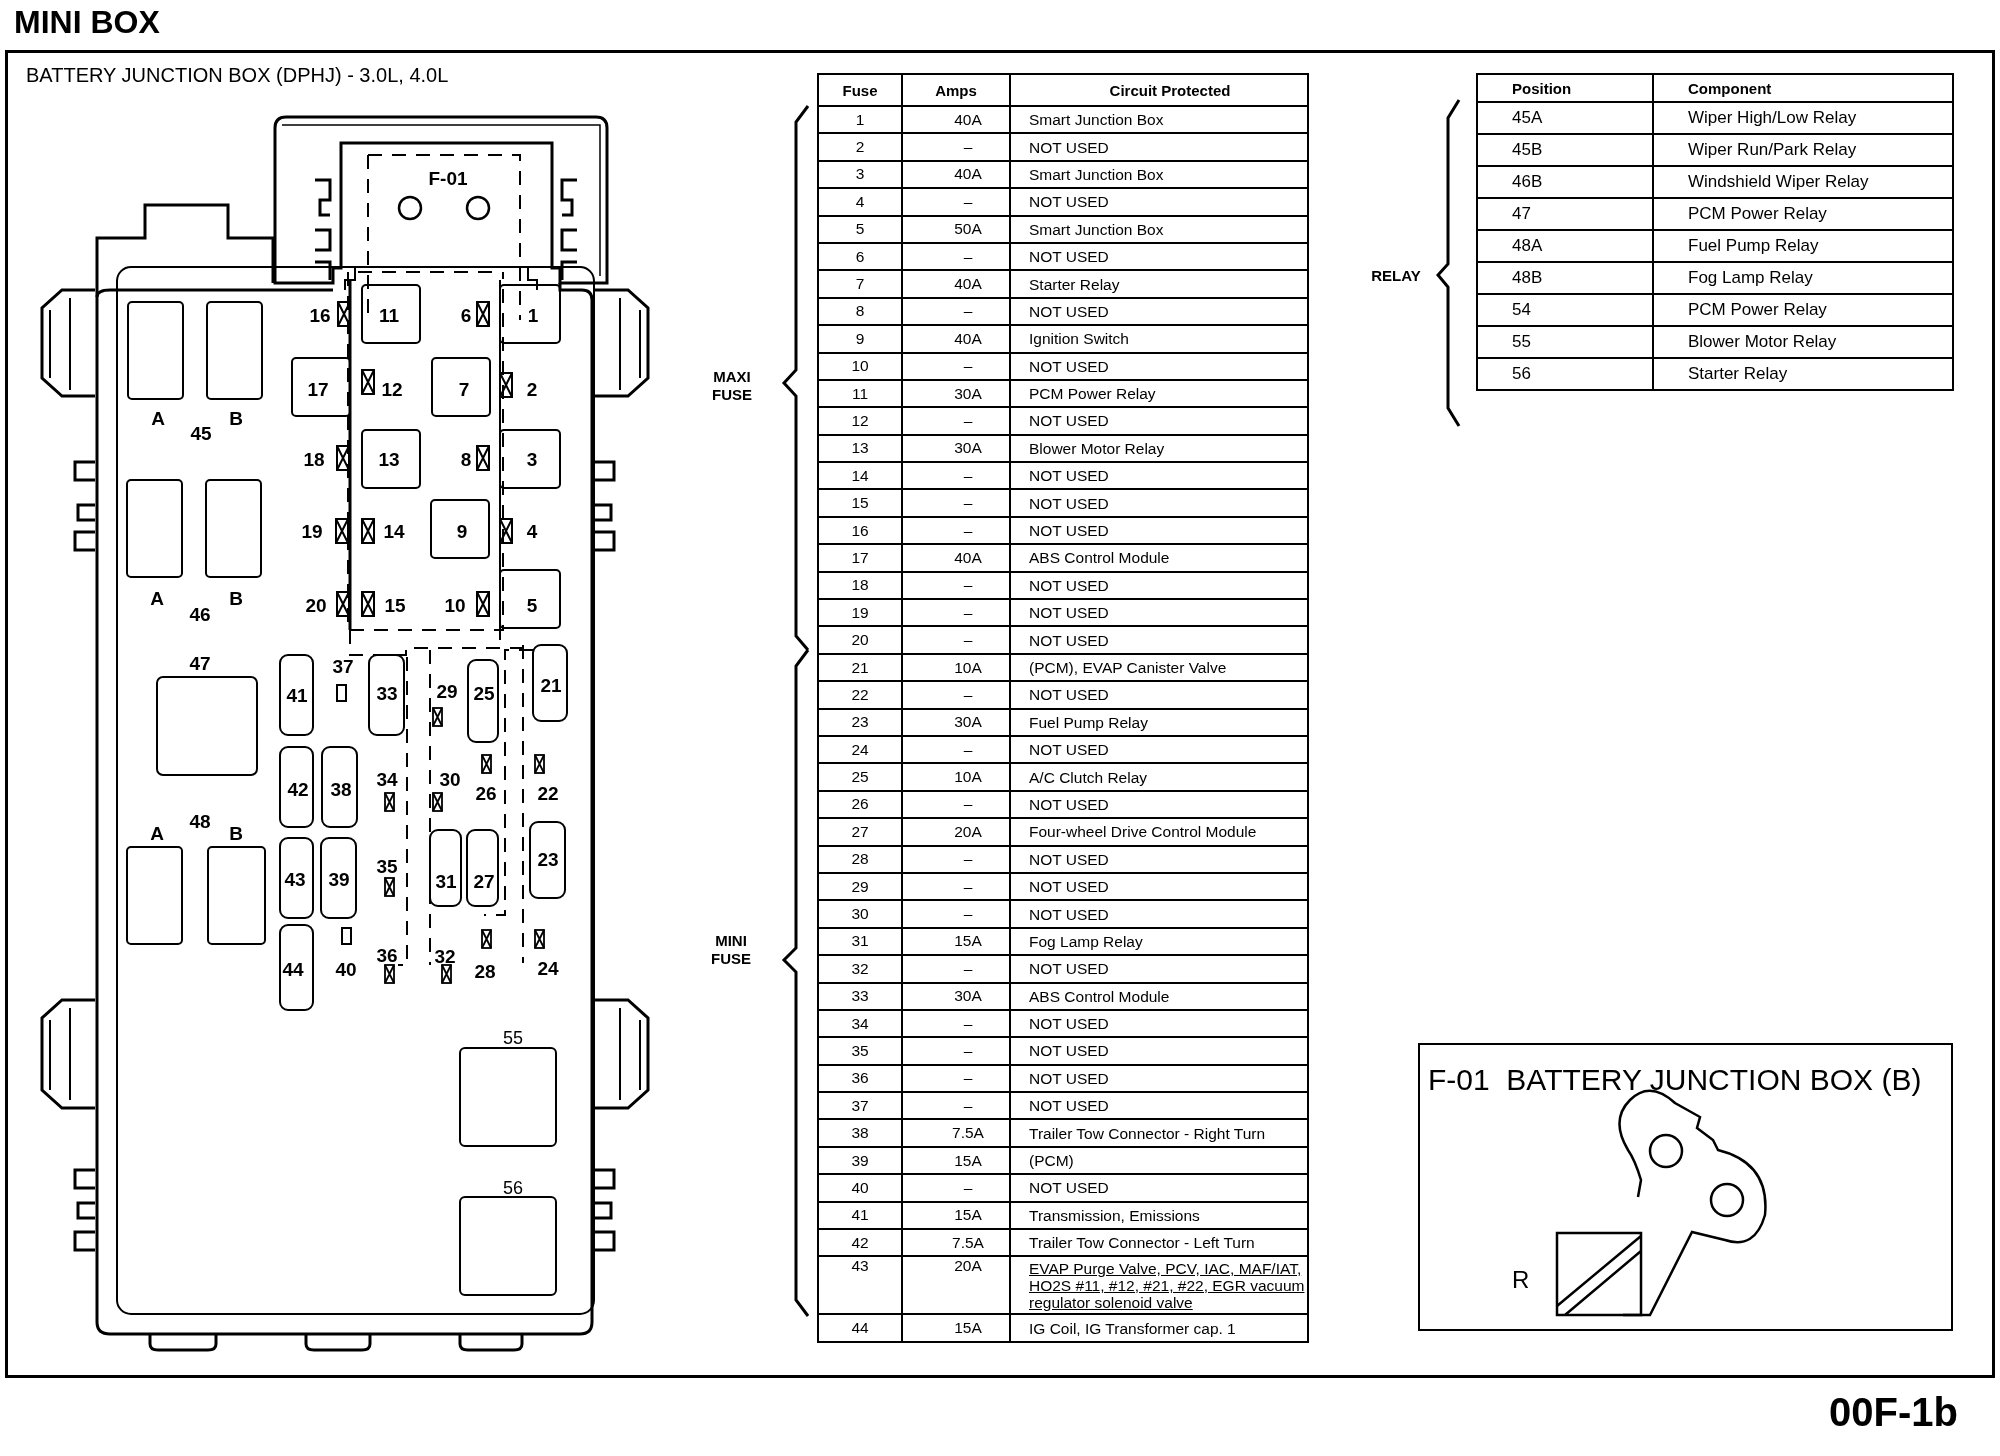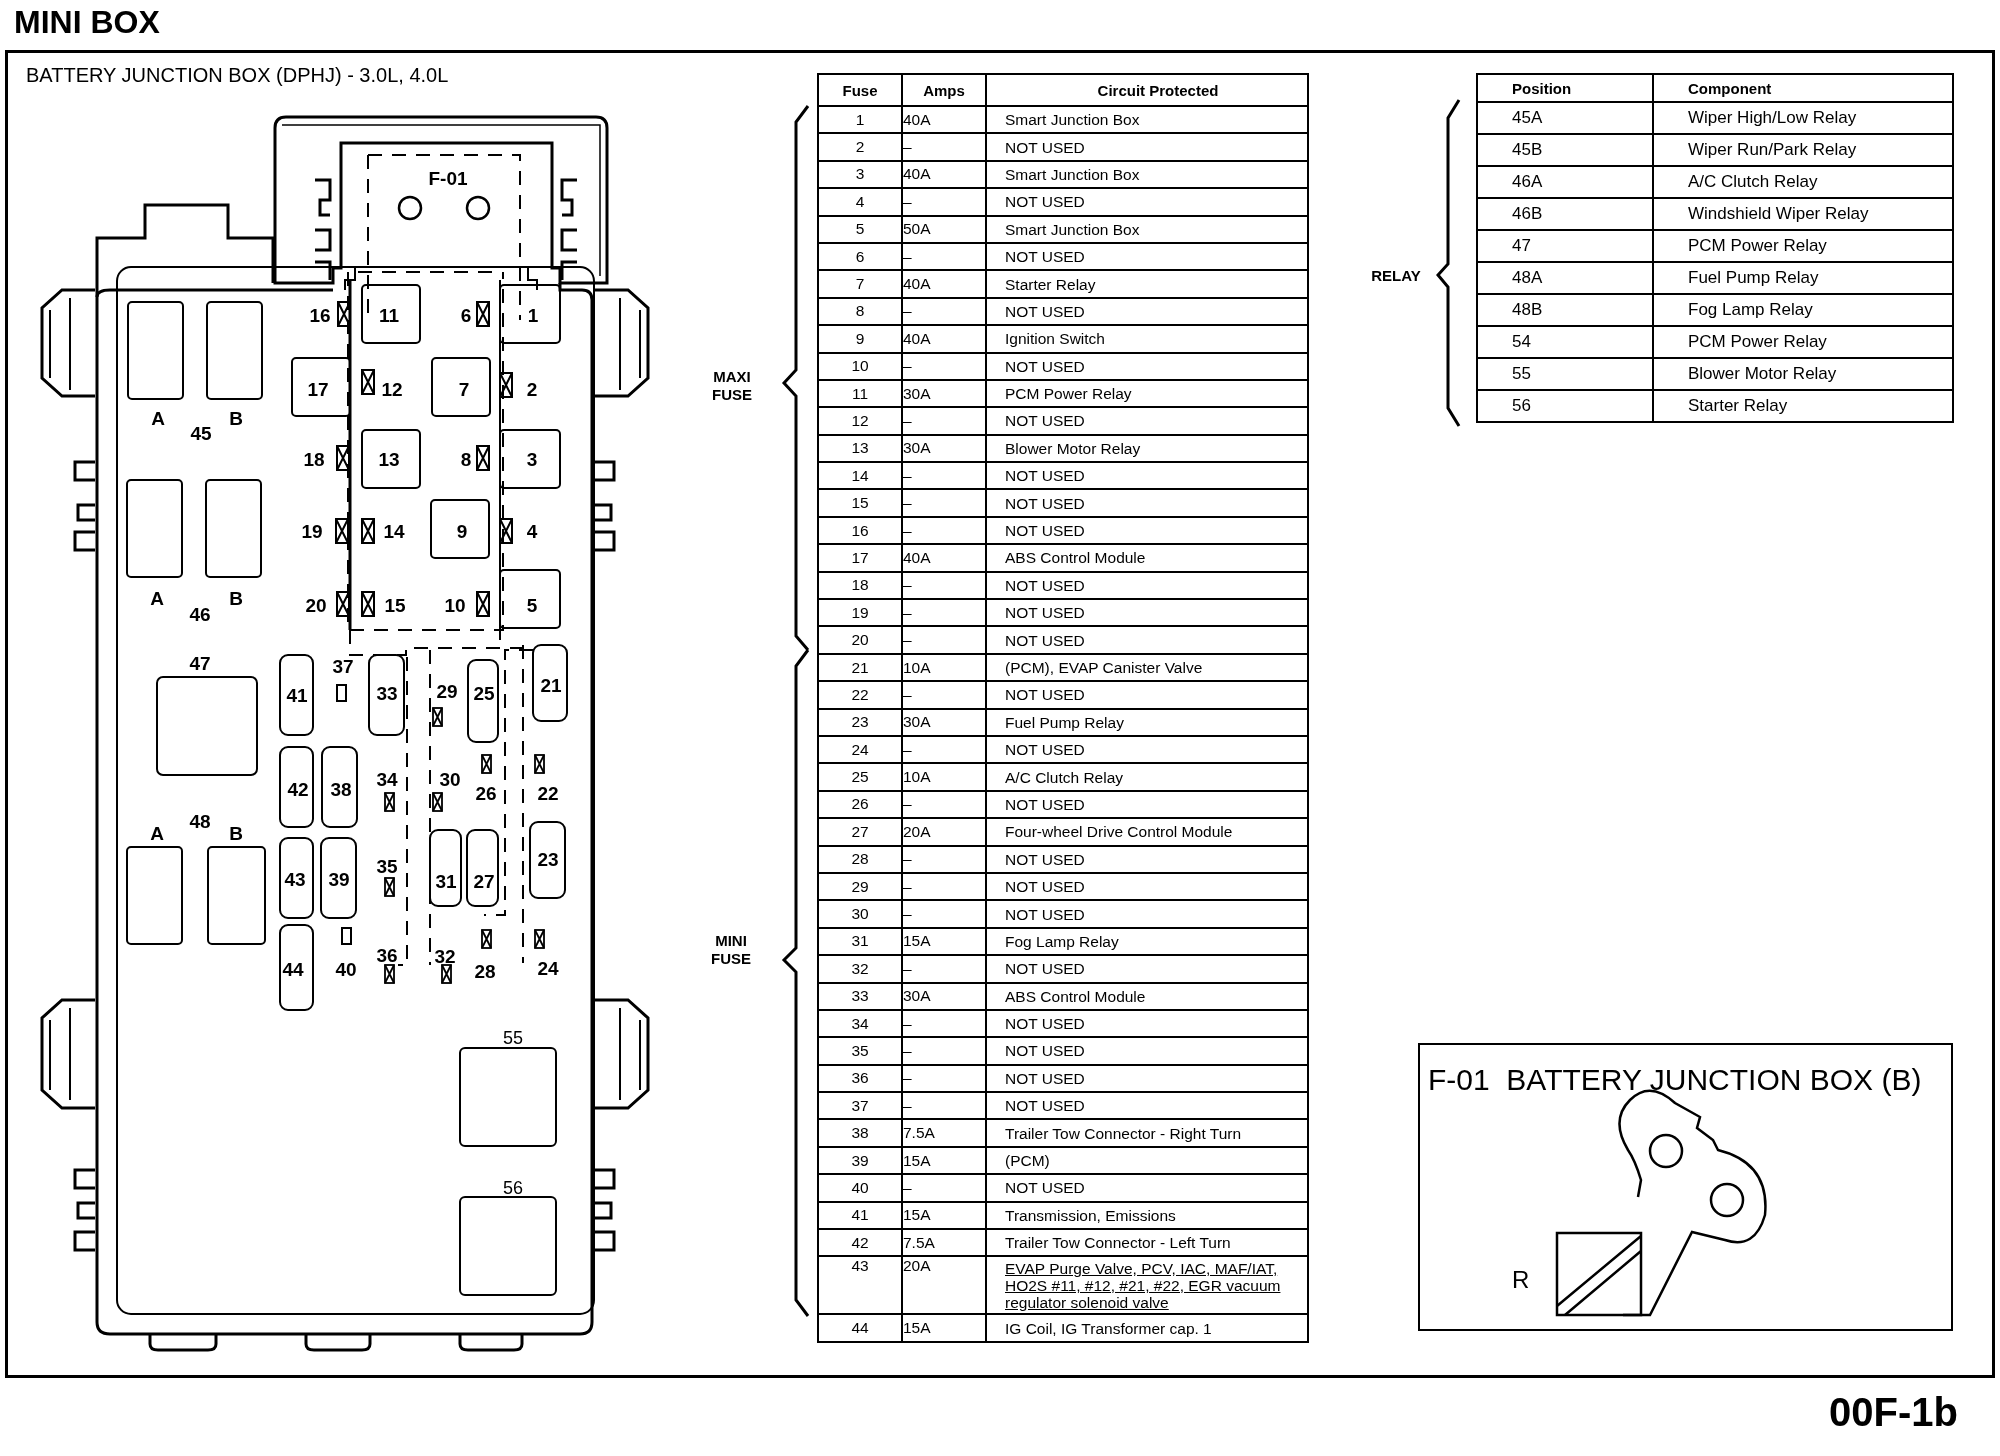--- a/index.html
+++ b/index.html
@@ -8,21 +8,21 @@
   #page-title{left:14px;top:4px;font-size:32px;font-weight:bold;letter-spacing:0px;}
   #frame{left:5px;top:50px;width:1990px;height:1328px;border:3px solid #000;box-sizing:border-box;}
   #subtitle{left:26px;top:64px;font-size:20px;}
   #diagram{left:0;top:0;width:2000px;height:1456px;}
   table.grid{border-collapse:collapse;position:absolute;font-family:"Liberation Sans",sans-serif;}
   table.grid td, table.grid th{border:2px solid #000;padding:0;}
   #fuse-table{left:817px;top:73px;width:492px;}
   #fuse-table th{height:30px;font-size:15px;font-weight:bold;}
   #fuse-table td{height:25.4px;font-size:15.5px;}
   #fuse-table td.c1{width:82px;text-align:center;}
-  #fuse-table td.c2{width:82px;}
+  #fuse-table td.c2{width:82px;text-align:center;padding-left:24px;}
   #fuse-table td.c3{padding-left:18px;text-align:left;line-height:17px;}
   #fuse-table th.h3{text-align:center;padding-left:22px;}
   #relay-table{left:1476px;top:73px;width:478px;}
   #relay-table th{height:26px;font-size:15px;font-weight:bold;text-align:left;margin-left:40px;}
   #relay-table td{height:30px;font-size:17px;}
   #relay-table .p{width:140px;padding-left:34px;}
   #relay-table .c{padding-left:34px;}
   #inset{left:1418px;top:1043px;width:535px;height:288px;border:2px solid #000;box-sizing:border-box;}
   #inset-title{left:1428px;top:1063px;font-size:30px;}
   #code{right:42px;top:1390px;font-size:40px;font-weight:bold;}
@@ -506,24 +506,20 @@
   <tbody id="relay-body">
       <tr>
         <td class="p">45A</td>
         <td class="c">Wiper High/Low Relay</td>
       </tr>
       <tr>
         <td class="p">45B</td>
         <td class="c">Wiper Run/Park Relay</td>
       </tr>
       <tr>
-        <td class="p">46A</td>
-        <td class="c">A/C Clutch Relay</td>
-      </tr>
-      <tr>
         <td class="p">46B</td>
         <td class="c">Windshield Wiper Relay</td>
       </tr>
       <tr>
         <td class="p">47</td>
         <td class="c">PCM Power Relay</td>
       </tr>
       <tr>
         <td class="p">48A</td>
         <td class="c">Fuel Pump Relay</td>

